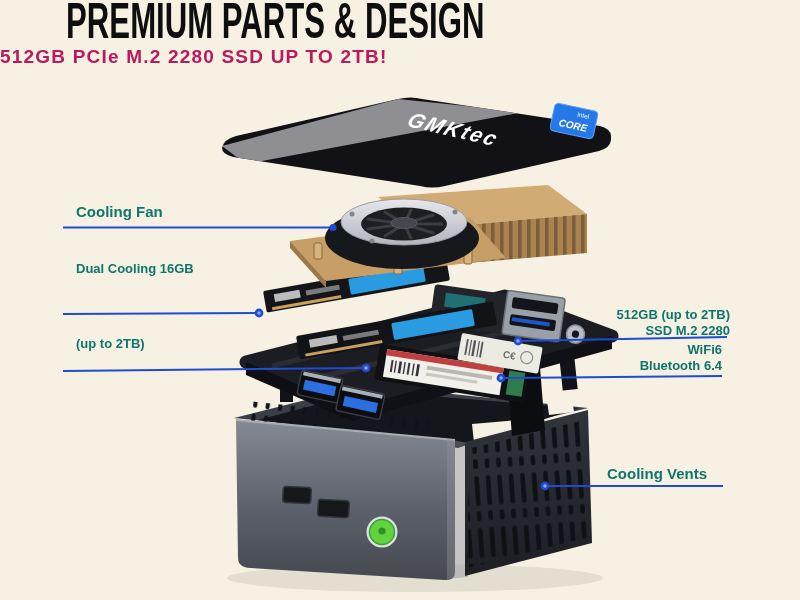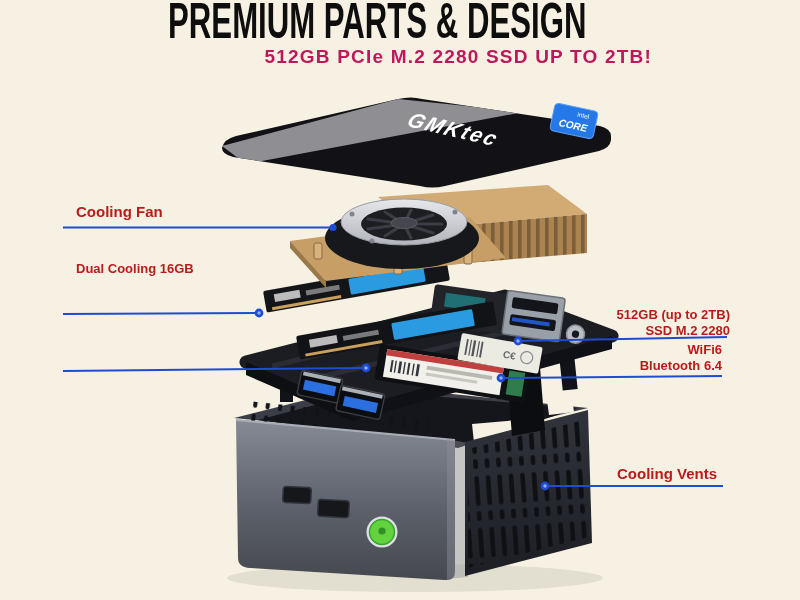--- a/index.html
+++ b/index.html
@@ -2,34 +2,34 @@
 <html><head>
 <meta charset="utf-8">
 <style>
   html,body{margin:0;padding:0;}
   .stage{
     position:relative;width:800px;height:600px;overflow:hidden;
     background:#f6f1e2;
     font-family:"Liberation Sans",sans-serif;
   }
   
-  .hdr{position:absolute;top:0;left:0;width:652px;text-align:right;}
+  .hdr{position:absolute;top:0;left:0;width:652px;text-align:left;}
   .title{
     margin:2px 0 0 0;
     font-size:41px;font-weight:bold;color:#0e0e0e;letter-spacing:0px;line-height:1.0;
     display:inline-block;transform:scale(0.76,1.22);transform-origin:50% 60%;
     white-space:nowrap;
   }
   .subtitle{
     margin-top:3px;
     font-size:19px;font-weight:bold;color:#be185d;letter-spacing:1.2px;white-space:nowrap;
   }
   
   .lbl{
-    position:absolute;color:#b91c1c;font-weight:bold;font-size:13px;line-height:16px;
+    position:absolute;color:#0f766e;font-weight:bold;font-size:13px;line-height:16px;
     white-space:nowrap;
   }
   .lbl.right{text-align:right;}
   .lbl.big{font-size:15px;line-height:18px;}
   .art{position:absolute;left:0;top:0;}
 </style>
 </head>
 <body>
 
 <div class="stage">
@@ -272,29 +272,30 @@
 
   <div class="lbl big" style="left:76px;top:203px;">
     <div>Cooling Fan</div>
   </div>
 
   <div class="lbl" style="left:76px;top:261px;">
     <div>Dual Cooling 16GB</div>
   </div>
 
   <div class="lbl" style="left:76px;top:336px;">
+    <div>(up to 2TB)</div>
   </div>
 
   <div class="lbl right" style="right:70px;top:307px;">
     <div>512GB (up to 2TB)</div>
     <div>SSD M.2 2280</div>
   </div>
 
   <div class="lbl right" style="right:78px;top:342px;">
     <div>WiFi6</div>
     <div>Bluetooth 6.4</div>
   </div>
 
-  <div class="lbl big" style="right:83px;top:465px;">
+  <div class="lbl big" style="right:93px;top:465px;">
     <div>Cooling Vents</div>
   </div>
 
 </div>
 
 </body></html>

